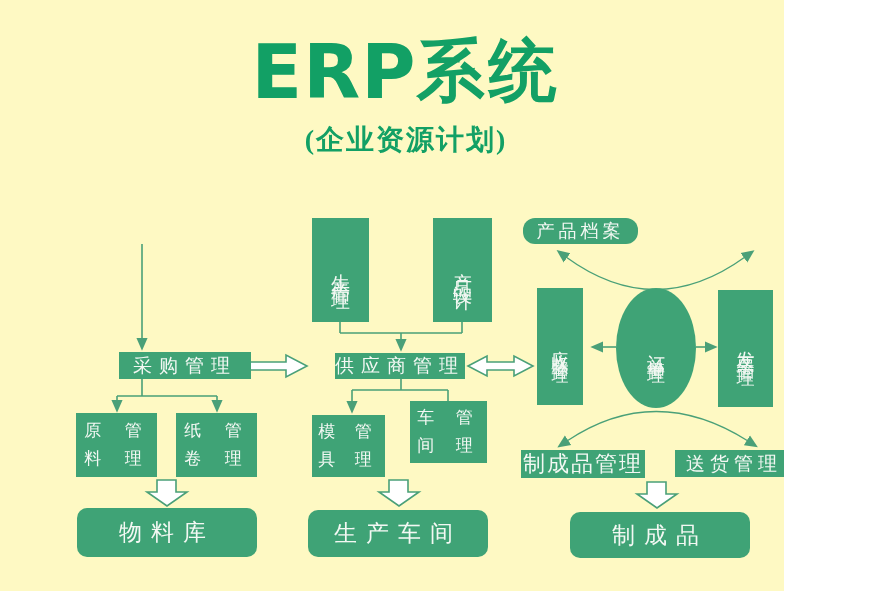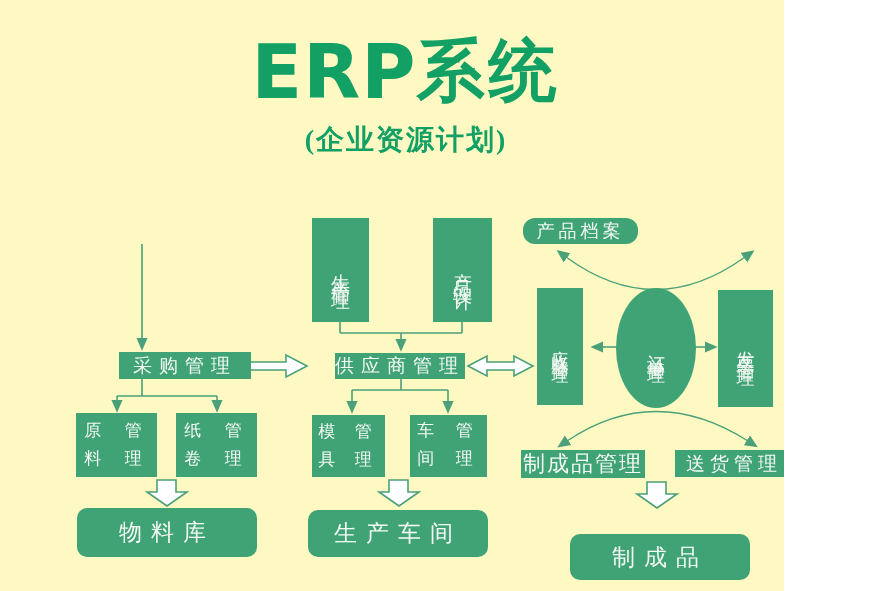--- a/index.html
+++ b/index.html
@@ -91,27 +91,27 @@
   </div>
   <div class="node rounded big" style="left:77px;top:508px;width:180px;height:49px;">物料库</div>
 
   <div class="node vert" style="left:312px;top:218px;width:57px;height:104px;">生产管理</div>
   <div class="node vert" style="left:433px;top:218px;width:59px;height:104px;">产品设计</div>
   <div class="node h19" style="left:335px;top:353px;width:130px;height:26px;">供应商管理</div>
   <div class="node twoline" style="left:312px;top:415px;width:73px;height:62px;">
     <span>模具</span>
     <span>管理</span>
   </div>
-  <div class="node twoline" style="left:410px;top:415px;width:77px;height:62px;font-family:Liberation Mono, monospace;">
+  <div class="node twoline" style="left:410px;top:401px;width:77px;height:62px;">
     <span>车间</span>
     <span>管理</span>
   </div>
   <div class="node rounded big" style="left:308px;top:510px;width:180px;height:47px;">生产车间</div>
 
   <div class="node h18" style="left:523px;top:218px;width:115px;height:26px;border-radius:12px;">产品档案</div>
   <div class="node vert5" style="left:537px;top:288px;width:46px;height:117px;">应收款管理</div>
   <div class="node ellipse vert" style="left:616px;top:288px;width:80px;height:120px;letter-spacing:4px;font-size:18px;">订单管理</div>
   <div class="node vert" style="left:718px;top:290px;width:55px;height:117px;font-size:18px;">发票管理</div>
   <div class="node h18s" style="left:521px;top:450px;width:124px;height:28px;">制成品管理</div>
   <div class="node h19s" style="left:675px;top:450px;width:118px;height:27px;">送货管理</div>
-  <div class="node rounded big" style="left:570px;top:512px;width:180px;height:46px;margin-top:22px;">制成品</div>
+  <div class="node rounded big" style="left:570px;top:512px;width:180px;height:46px;">制成品</div>
 
 </div>
 
 </body></html>

